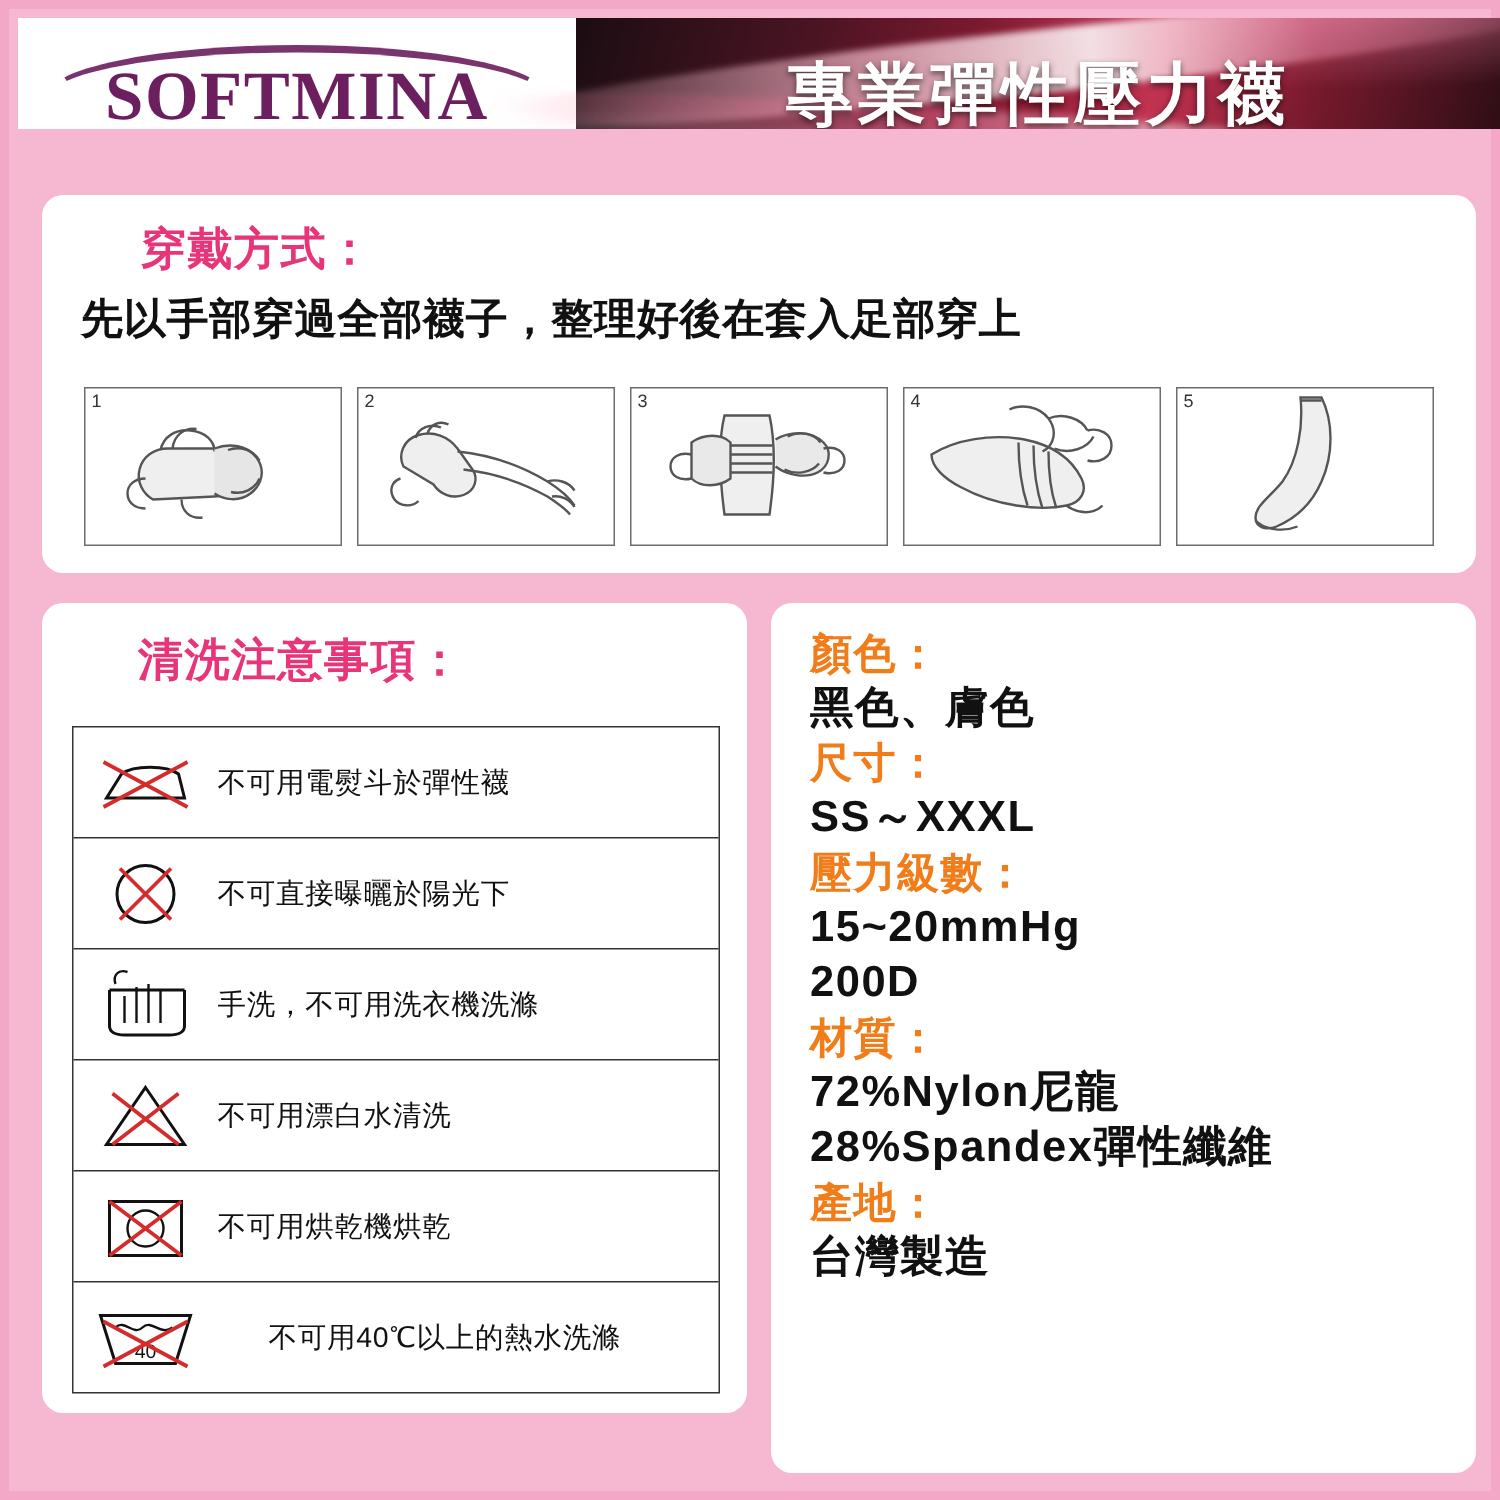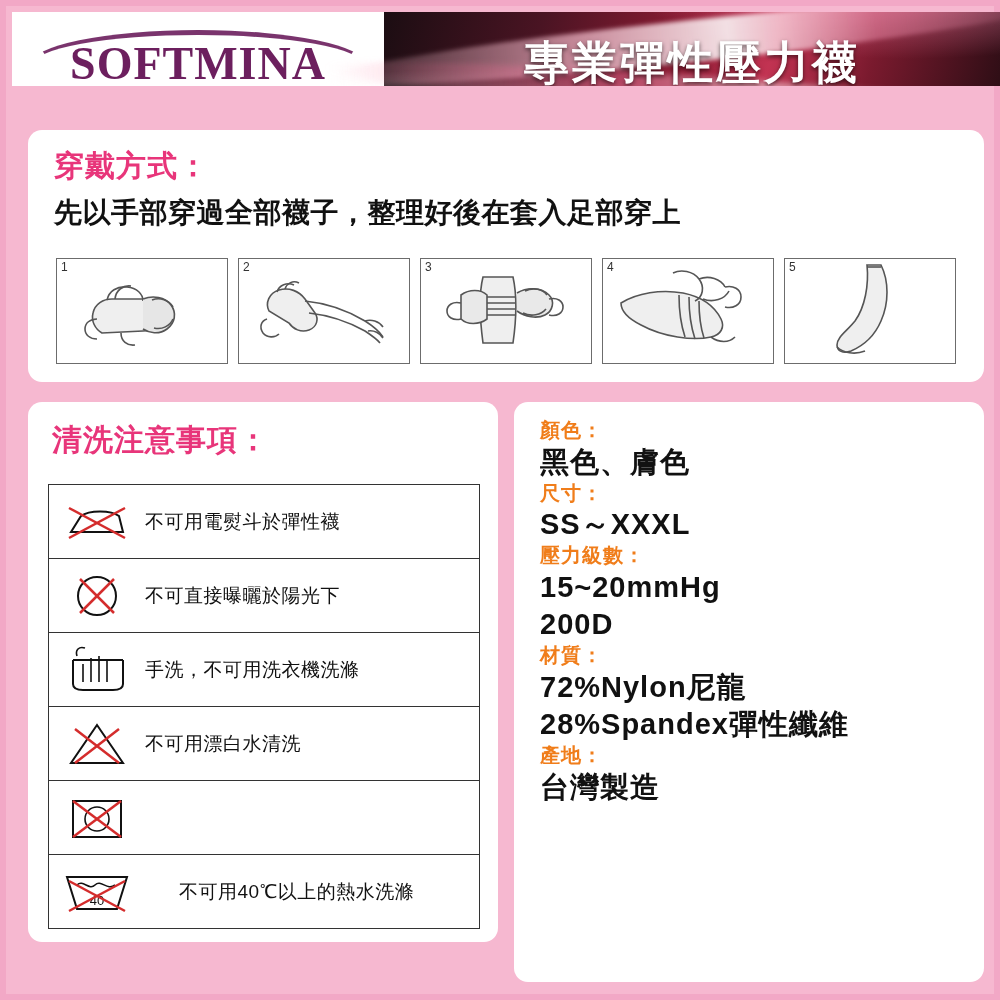--- a/index.html
+++ b/index.html
@@ -144,20 +144,21 @@
     width: 470px;
     height: 580px;
   }
 
   
   .section-title {
     color: #e8357a;
     font-size: 30px;
     font-weight: bold;
     letter-spacing: 1px;
+    margin-left: 40px;
   }
   #wear-title {
     position: absolute;
     left: 26px;
     top: 16px;
   }
   #wear-desc {
     position: absolute;
     left: 26px;
     top: 64px;
@@ -230,21 +231,21 @@
   }
 
   
   .spec-list {
     position: absolute;
     left: 26px;
     top: 16px;
     width: 430px;
   }
   .spec-head {
-    font-size: 20px;
+    font-size: 28px;
     font-weight: bold;
     color: #f07d1a;
     line-height: 1.28;
     letter-spacing: 1px;
   }
   .spec-val {
     font-size: 29px;
     font-weight: bold;
     color: #111111;
     line-height: 1.28;
@@ -403,20 +404,21 @@
 
       <div class="wash-row">
         <div class="wash-icon">
           <svg width="64" height="50" viewBox="0 0 64 50">
             <rect x="8" y="8" width="48" height="36" fill="none" stroke="#111" stroke-width="2"></rect>
             <circle cx="32" cy="26" r="12" fill="none" stroke="#111" stroke-width="1.6"></circle>
             <line x1="8" y1="8" x2="56" y2="44" stroke="#d42c2c" stroke-width="2.5"></line>
             <line x1="56" y1="8" x2="8" y2="44" stroke="#d42c2c" stroke-width="2.5"></line>
           </svg>
         </div>
+        <div class="wash-label">不可用烘乾機烘乾</div>
       </div>
 
       <div class="wash-row">
         <div class="wash-icon">
           <svg width="76" height="50" viewBox="0 0 76 50">
             <path d="M8 10 L68 10 L58 42 L18 42 Z" fill="none" stroke="#111" stroke-width="2"></path>
             <path d="M18 18 C24 12 30 24 36 18 C42 12 48 24 56 18" fill="none" stroke="#111" stroke-width="1.6"></path>
             <text x="38" y="38" font-size="13" text-anchor="middle" fill="#111" font-family="Liberation Sans, sans-serif">40</text>
             <line x1="10" y1="14" x2="66" y2="44" stroke="#d42c2c" stroke-width="2.5"></line>
             <line x1="66" y1="14" x2="10" y2="44" stroke="#d42c2c" stroke-width="2.5"></line>

